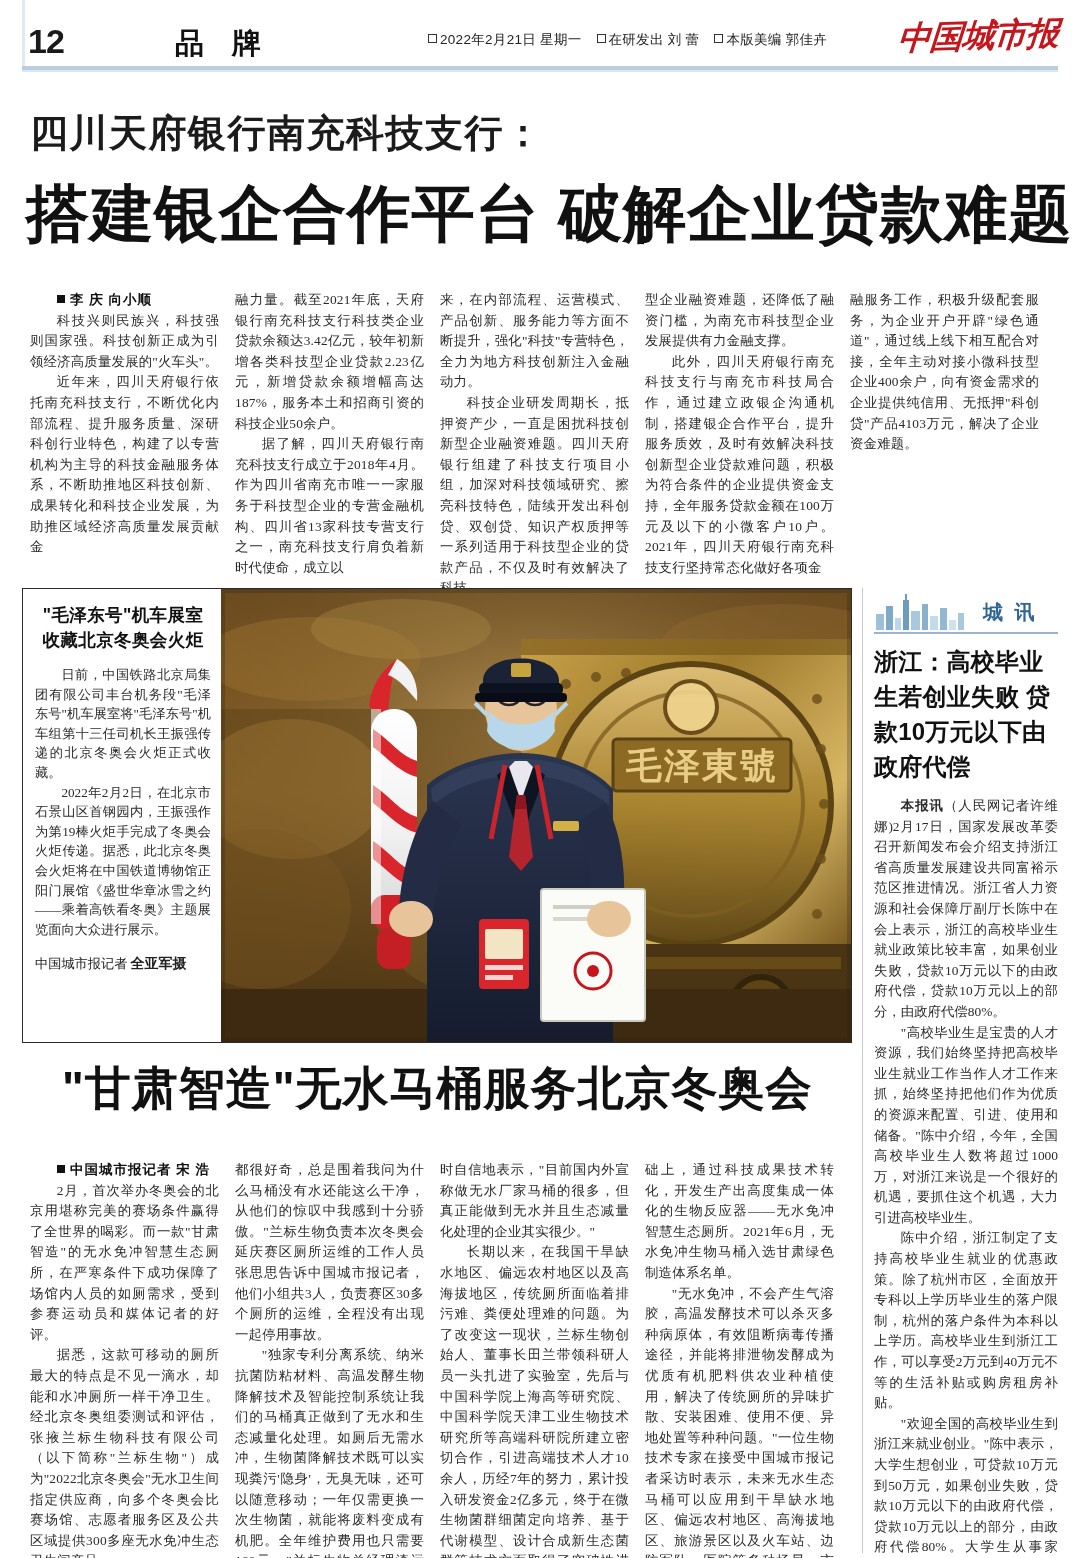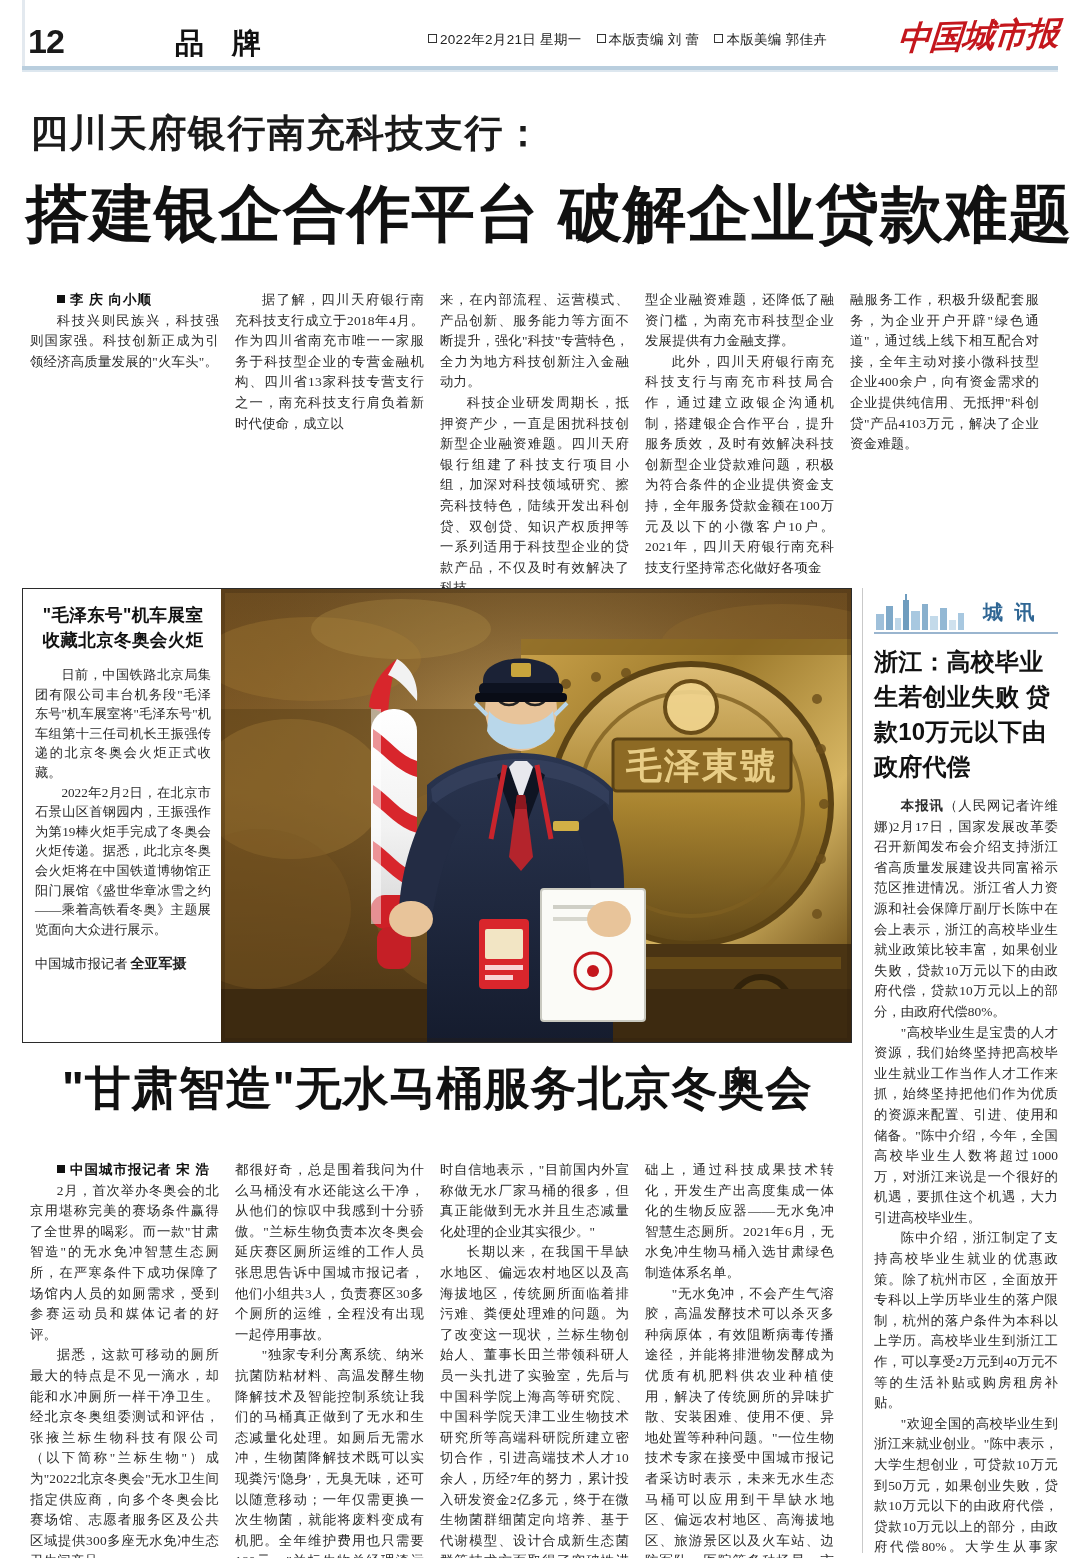--- a/index.html
+++ b/index.html
@@ -294,38 +294,40 @@
   .bcol p { margin: 0; text-indent: 2em; }
 </style>
 </head>
 <body>
 
 <div class="masthead">
   <div class="left-rule"></div>
   <div class="page-number">12</div>
   <div class="section-name">品 牌</div>
   <div class="masthead-meta">
-    <span class="grp"><span class="sq"></span><span>2022年2月21日 星期一</span></span><span class="grp"><span class="sq"></span><span>本版责编 刘 蕾</span></span><span class="grp"><span class="sq"></span><span>本版美编 郭佳卉</span></span>
+    <span class="grp"><span class="sq"></span><span>2022年2月21日 星期一</span></span><span class="grp"><span class="sq"></span><span>在研发出 刘 蕾</span></span><span class="grp"><span class="sq"></span><span>本版美编 郭佳卉</span></span>
   </div>
   <div class="brand">
     <div class="brand-text">中国城市报</div>
   </div>
 </div>
 <div class="masthead-rule"></div>
 <div class="masthead-rule2"></div>
 
 <div class="kicker">四川天府银行南充科技支行：</div>
 <div class="headline-main">搭建银企合作平台 破解企业贷款难题</div>
 
 <div class="top-cols">
   <div class="col">
     <p class="byline"><span class="bullet"></span><span>李 庆 向小顺</span></p>
     <p>科技兴则民族兴，科技强则国家强。科技创新正成为引领经济高质量发展的"火车头"。</p>
+    <p>近年来，四川天府银行依托南充科技支行，不断优化内部流程、提升服务质量、深研科创行业特色，构建了以专营机构为主导的科技金融服务体系，不断助推地区科技创新、成果转化和科技企业发展，为助推区域经济高质量发展贡献金</p>
   </div>
   <div class="col">
+    <p style="text-indent:0">融力量。截至2021年底，天府银行南充科技支行科技类企业贷款余额达3.42亿元，较年初新增各类科技型企业贷款2.23亿元，新增贷款余额增幅高达187%，服务本土和招商引资的科技企业50余户。</p>
     <p>据了解，四川天府银行南充科技支行成立于2018年4月。作为四川省南充市唯一一家服务于科技型企业的专营金融机构、四川省13家科技专营支行之一，南充科技支行肩负着新时代使命，成立以</p>
   </div>
   <div class="col">
     <p style="text-indent:0">来，在内部流程、运营模式、产品创新、服务能力等方面不断提升，强化"科技"专营特色，全力为地方科技创新注入金融动力。</p>
     <p>科技企业研发周期长，抵押资产少，一直是困扰科技创新型企业融资难题。四川天府银行组建了科技支行项目小组，加深对科技领域研究、擦亮科技特色，陆续开发出科创贷、双创贷、知识产权质押等一系列适用于科技型企业的贷款产品，不仅及时有效解决了科技</p>
   </div>
   <div class="col">
     <p style="text-indent:0">型企业融资难题，还降低了融资门槛，为南充市科技型企业发展提供有力金融支撑。</p>
     <p>此外，四川天府银行南充科技支行与南充市科技局合作，通过建立政银企沟通机制，搭建银企合作平台，提升服务质效，及时有效解决科技创新型企业贷款难问题，积极为符合条件的企业提供资金支持，全年服务贷款金额在100万元及以下的小微客户10户。2021年，四川天府银行南充科技支行坚持常态化做好各项金</p>
   </div>

